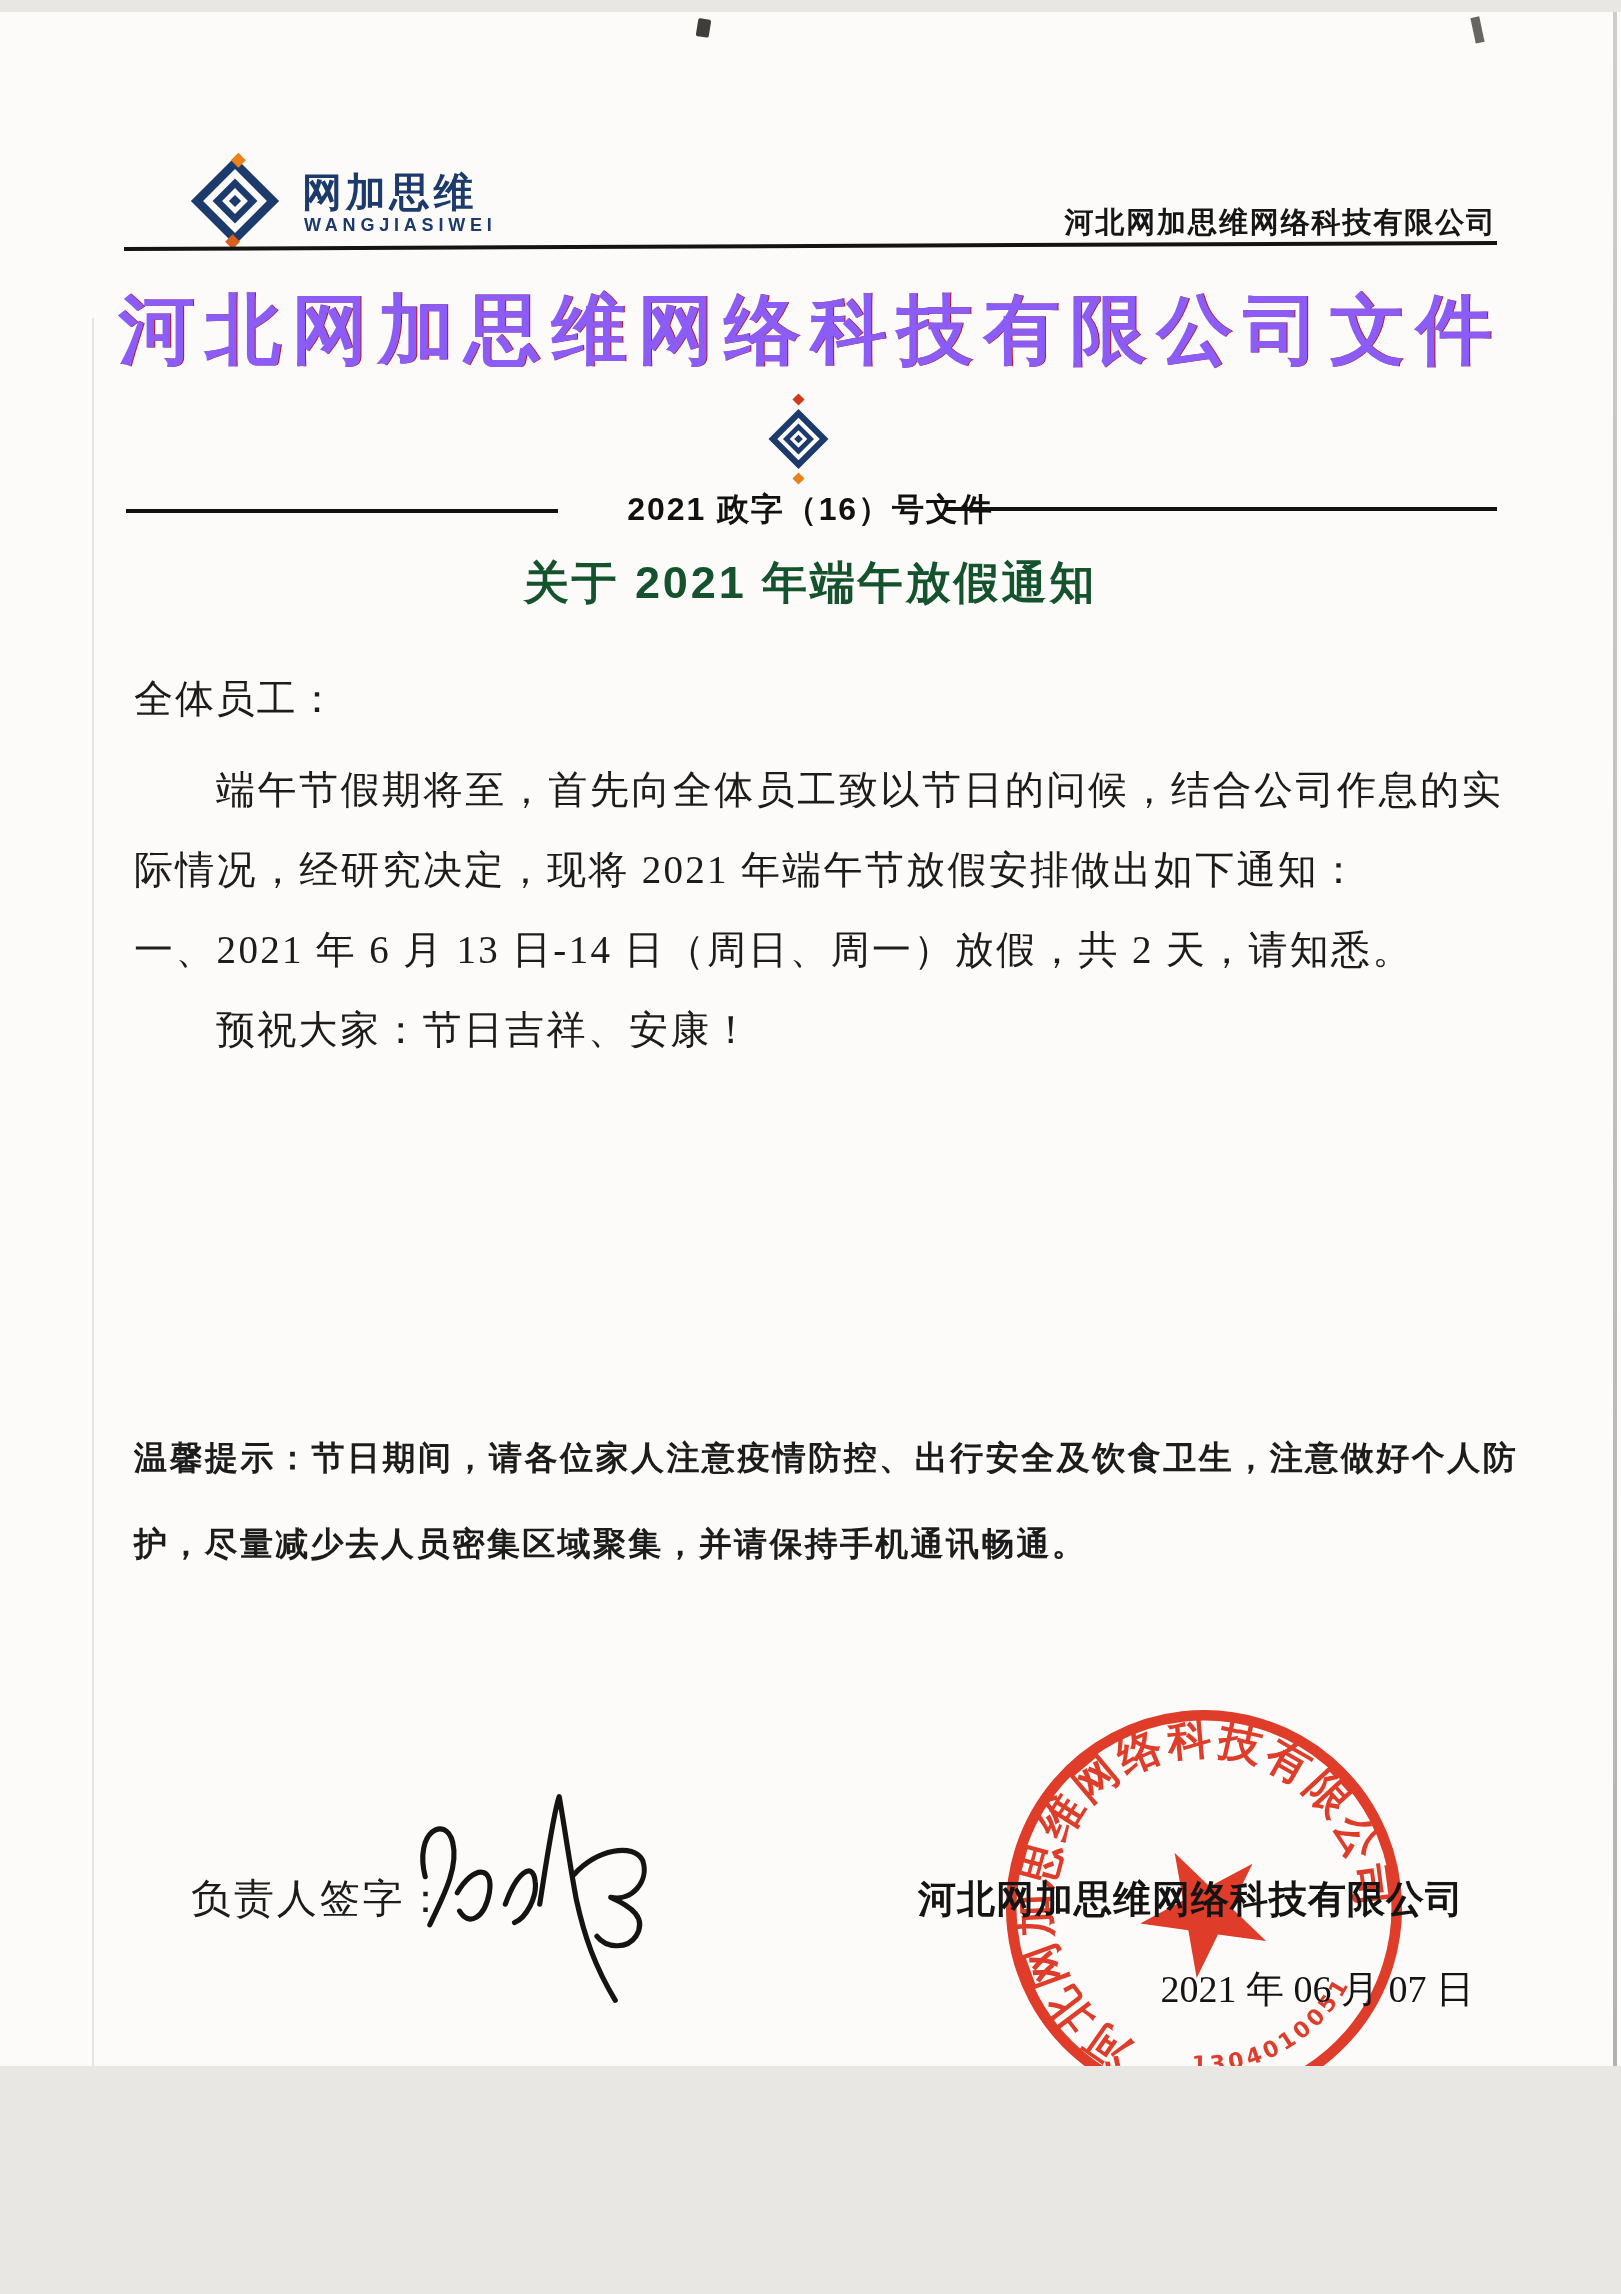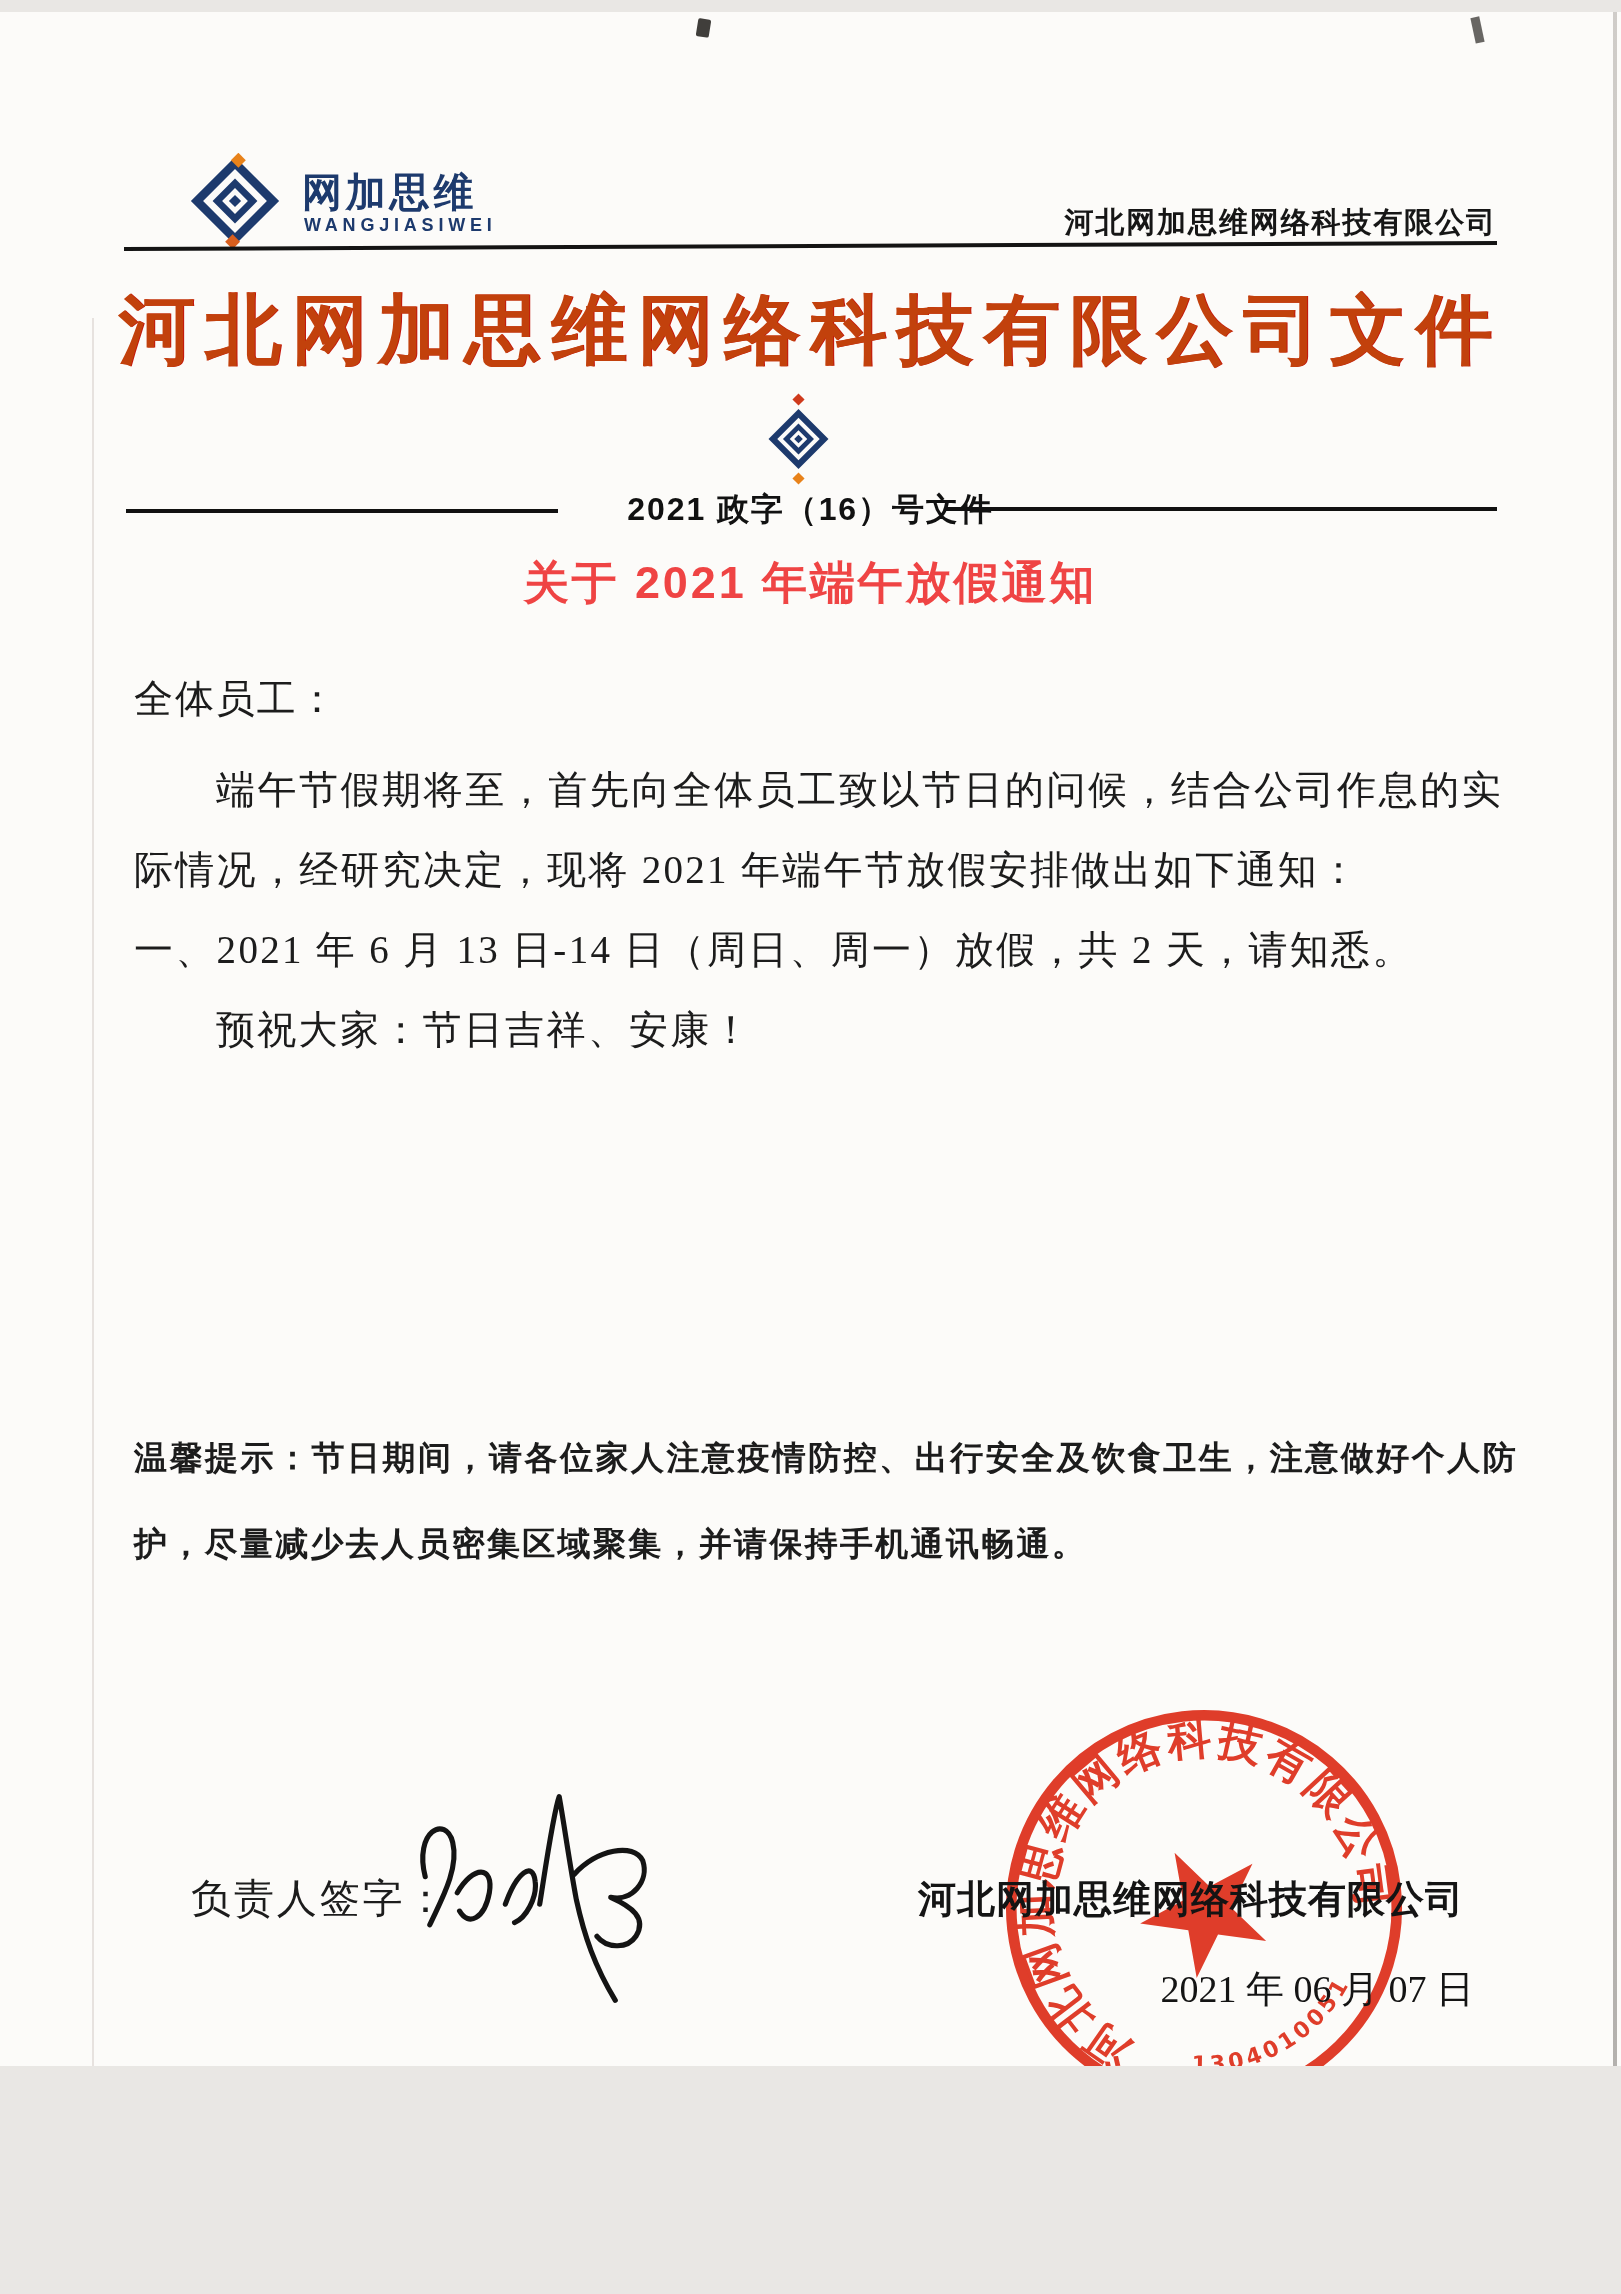--- a/index.html
+++ b/index.html
@@ -16,34 +16,34 @@
                font-weight:bold; font-size:40px; color:#1d3a6d; letter-spacing:3.8px; }
   .logo-en   { left:304px; top:203px; font-family:"Liberation Sans","DejaVu Sans",sans-serif;
                font-weight:bold; font-size:18px; color:#1d3a6d; letter-spacing:4.8px; }
   .hdr-company { left:0; top:191px; width:1497px; text-align:right;
                font-size:29px; font-weight:600; color:#161616; letter-spacing:1.9px; }
   .hdr-rule  { left:124px; top:232px; width:1373px; height:3.8px; background:#141414;
                transform:rotate(-0.25deg); }
 
   
   .masthead { left:0; top:268px; width:1621px; text-align:center;
-              font-size:76px; font-weight:900; color:#c2410c; letter-spacing:10.5px;
+              font-size:76px; font-weight:900; color:#8b5cf6; letter-spacing:10.5px;
               text-shadow:1px 0 0 #c4150c; white-space:nowrap; }
 
   .emblem { left:768px; top:379px; width:61px; height:96px; }
 
   .docnum-text { left:0; top:476px; width:1621px; text-align:center;
               font-family:"Liberation Sans","DejaVu Sans",sans-serif;
               font-size:32px; font-weight:bold; color:#111; letter-spacing:1.9px; }
   .docnum-rule-l { left:126px; top:497px; width:432px; height:3.8px; background:#111; }
   .docnum-rule-r { left:944px; top:495px; width:553px; height:3.8px; background:#111; }
 
   .notice-title { left:0; top:541px; width:1621px; text-align:center;
               font-family:"Liberation Sans","DejaVu Sans",sans-serif;
-              font-size:45px; font-weight:bold; color:#ef4444; letter-spacing:2.9px; }
+              font-size:45px; font-weight:bold; color:#14532d; letter-spacing:2.9px; }
 
   
   .salutation { left:134px; top:660px; font-size:39px; letter-spacing:1.9px; }
   .body-block { left:134px; top:738px; width:1369px; font-size:39px;
                 line-height:80px; letter-spacing:2.3px; text-align:justify; }
   .body-block p { margin:0; }
   .indent { text-indent:82px; }
   .tip-block { left:134px; top:1403px; width:1384px; font-size:33px; font-weight:600;
                line-height:86px; letter-spacing:2.3px; text-align:justify; }
 

